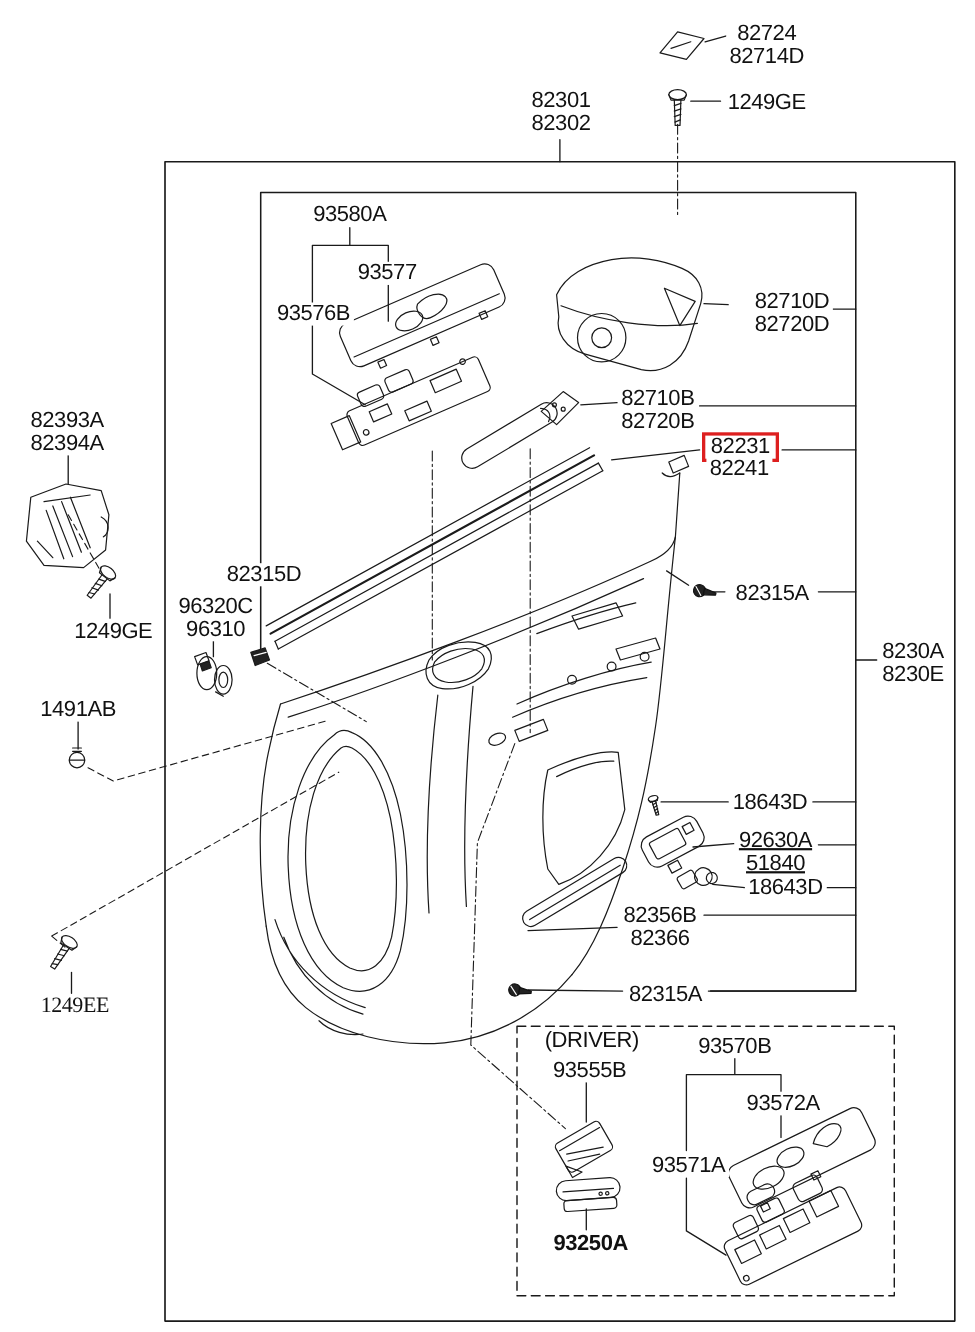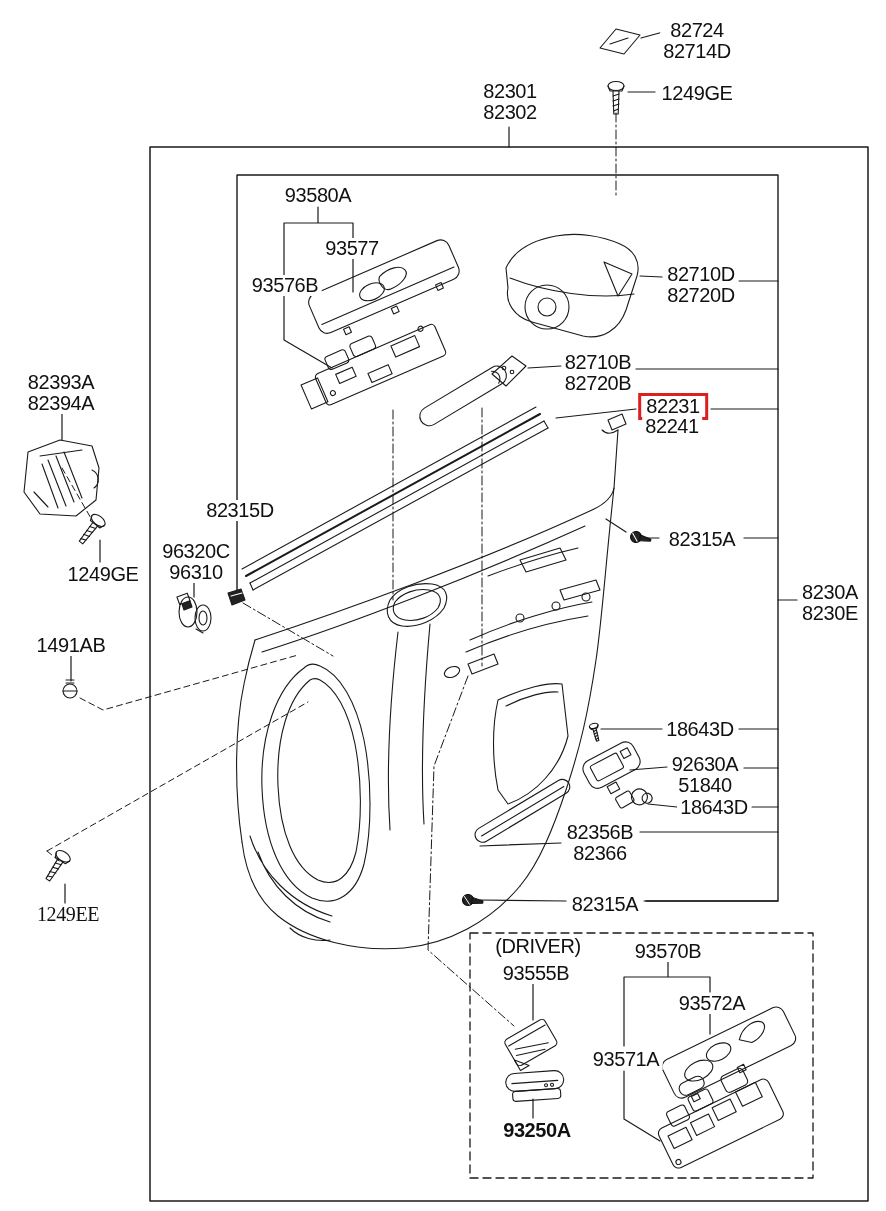--- a/index.html
+++ b/index.html
@@ -261,39 +261,39 @@
       </div>
       <div class="lbl" style="left: 318px; top: 185px;">
         <div>93580A</div>
       </div>
       <div class="lbl" style="left: 352px; top: 238px;">
         <div>93577</div>
       </div>
       <div class="lbl" style="left: 285px; top: 275px;">
         <div>93576B</div>
       </div>
-      <div class="lbl" style="left: 701px; top: 264px;">
+      <div class="lbl" style="left: 720px; top: 264px;">
         <div>82710D</div>
         <div>82720D</div>
       </div>
       <div class="lbl" style="left: 598px; top: 352px;">
         <div>82710B</div>
         <div>82720B</div>
       </div>
       <div class="lbl boxed" style="left: 673px; top: 393px;">
         <div>82231</div>
       </div>
       <div class="lbl" style="left: 672px; top: 416px;">
         <div>82241</div>
       </div>
       <div class="lbl" style="left: 61px; top: 372px;">
         <div>82393A</div>
         <div>82394A</div>
       </div>
-      <div class="lbl" style="left: 240px; top: 500px;">
+      <div class="lbl" style="left: 240px; top: 512px;">
         <div>82315D</div>
       </div>
       <div class="lbl" style="left: 702px; top: 529px;">
         <div>82315A</div>
       </div>
       <div class="lbl" style="left: 196px; top: 541px;">
         <div>96320C</div>
         <div>96310</div>
       </div>
       <div class="lbl" style="left: 103px; top: 564px;">
@@ -302,21 +302,21 @@
       <div class="lbl" style="left: 830px; top: 582px;">
         <div>8230A</div>
         <div>8230E</div>
       </div>
       <div class="lbl" style="left: 71px; top: 635px;">
         <div>1491AB</div>
       </div>
       <div class="lbl" style="left: 700px; top: 719px;">
         <div>18643D</div>
       </div>
-      <div class="lbl" style="left: 705px; top: 754px;">
+      <div class="lbl" style="left: 705px; top: 754px; text-decoration: underline;">
         <div>92630A</div>
         <div>51840</div>
       </div>
       <div class="lbl" style="left: 714px; top: 797px;">
         <div>18643D</div>
       </div>
       <div class="lbl" style="left: 600px; top: 822px;">
         <div>82356B</div>
         <div>82366</div>
       </div>

